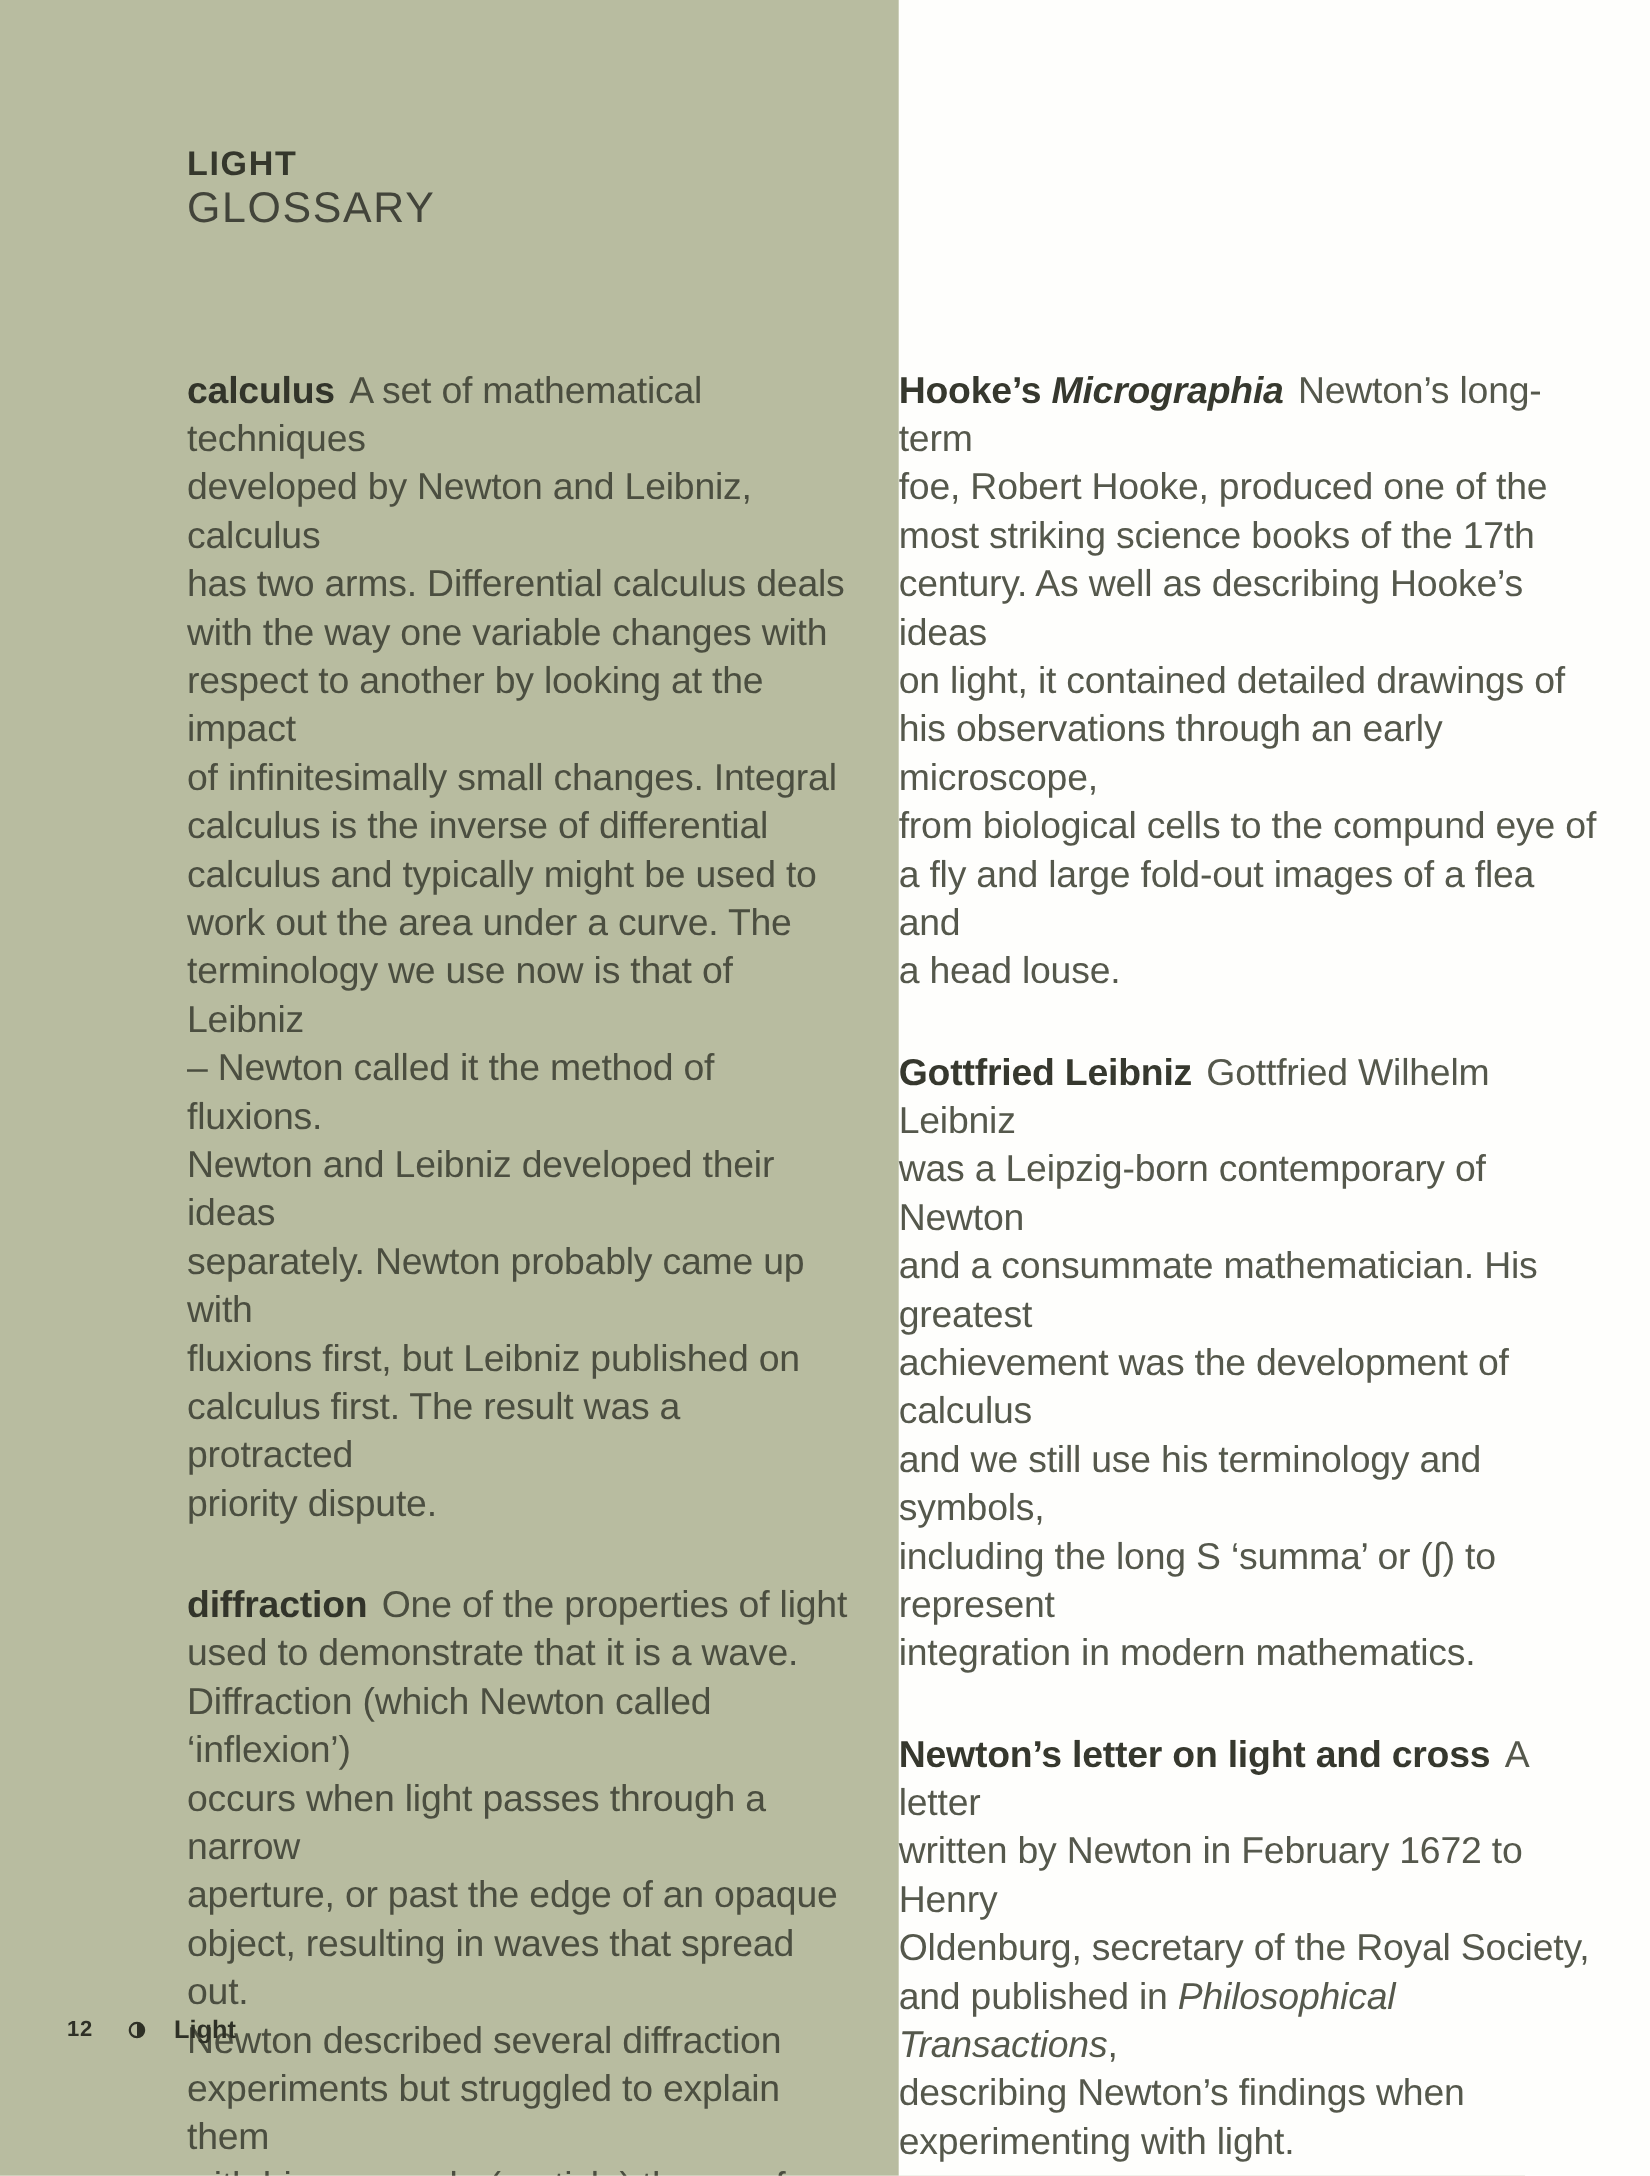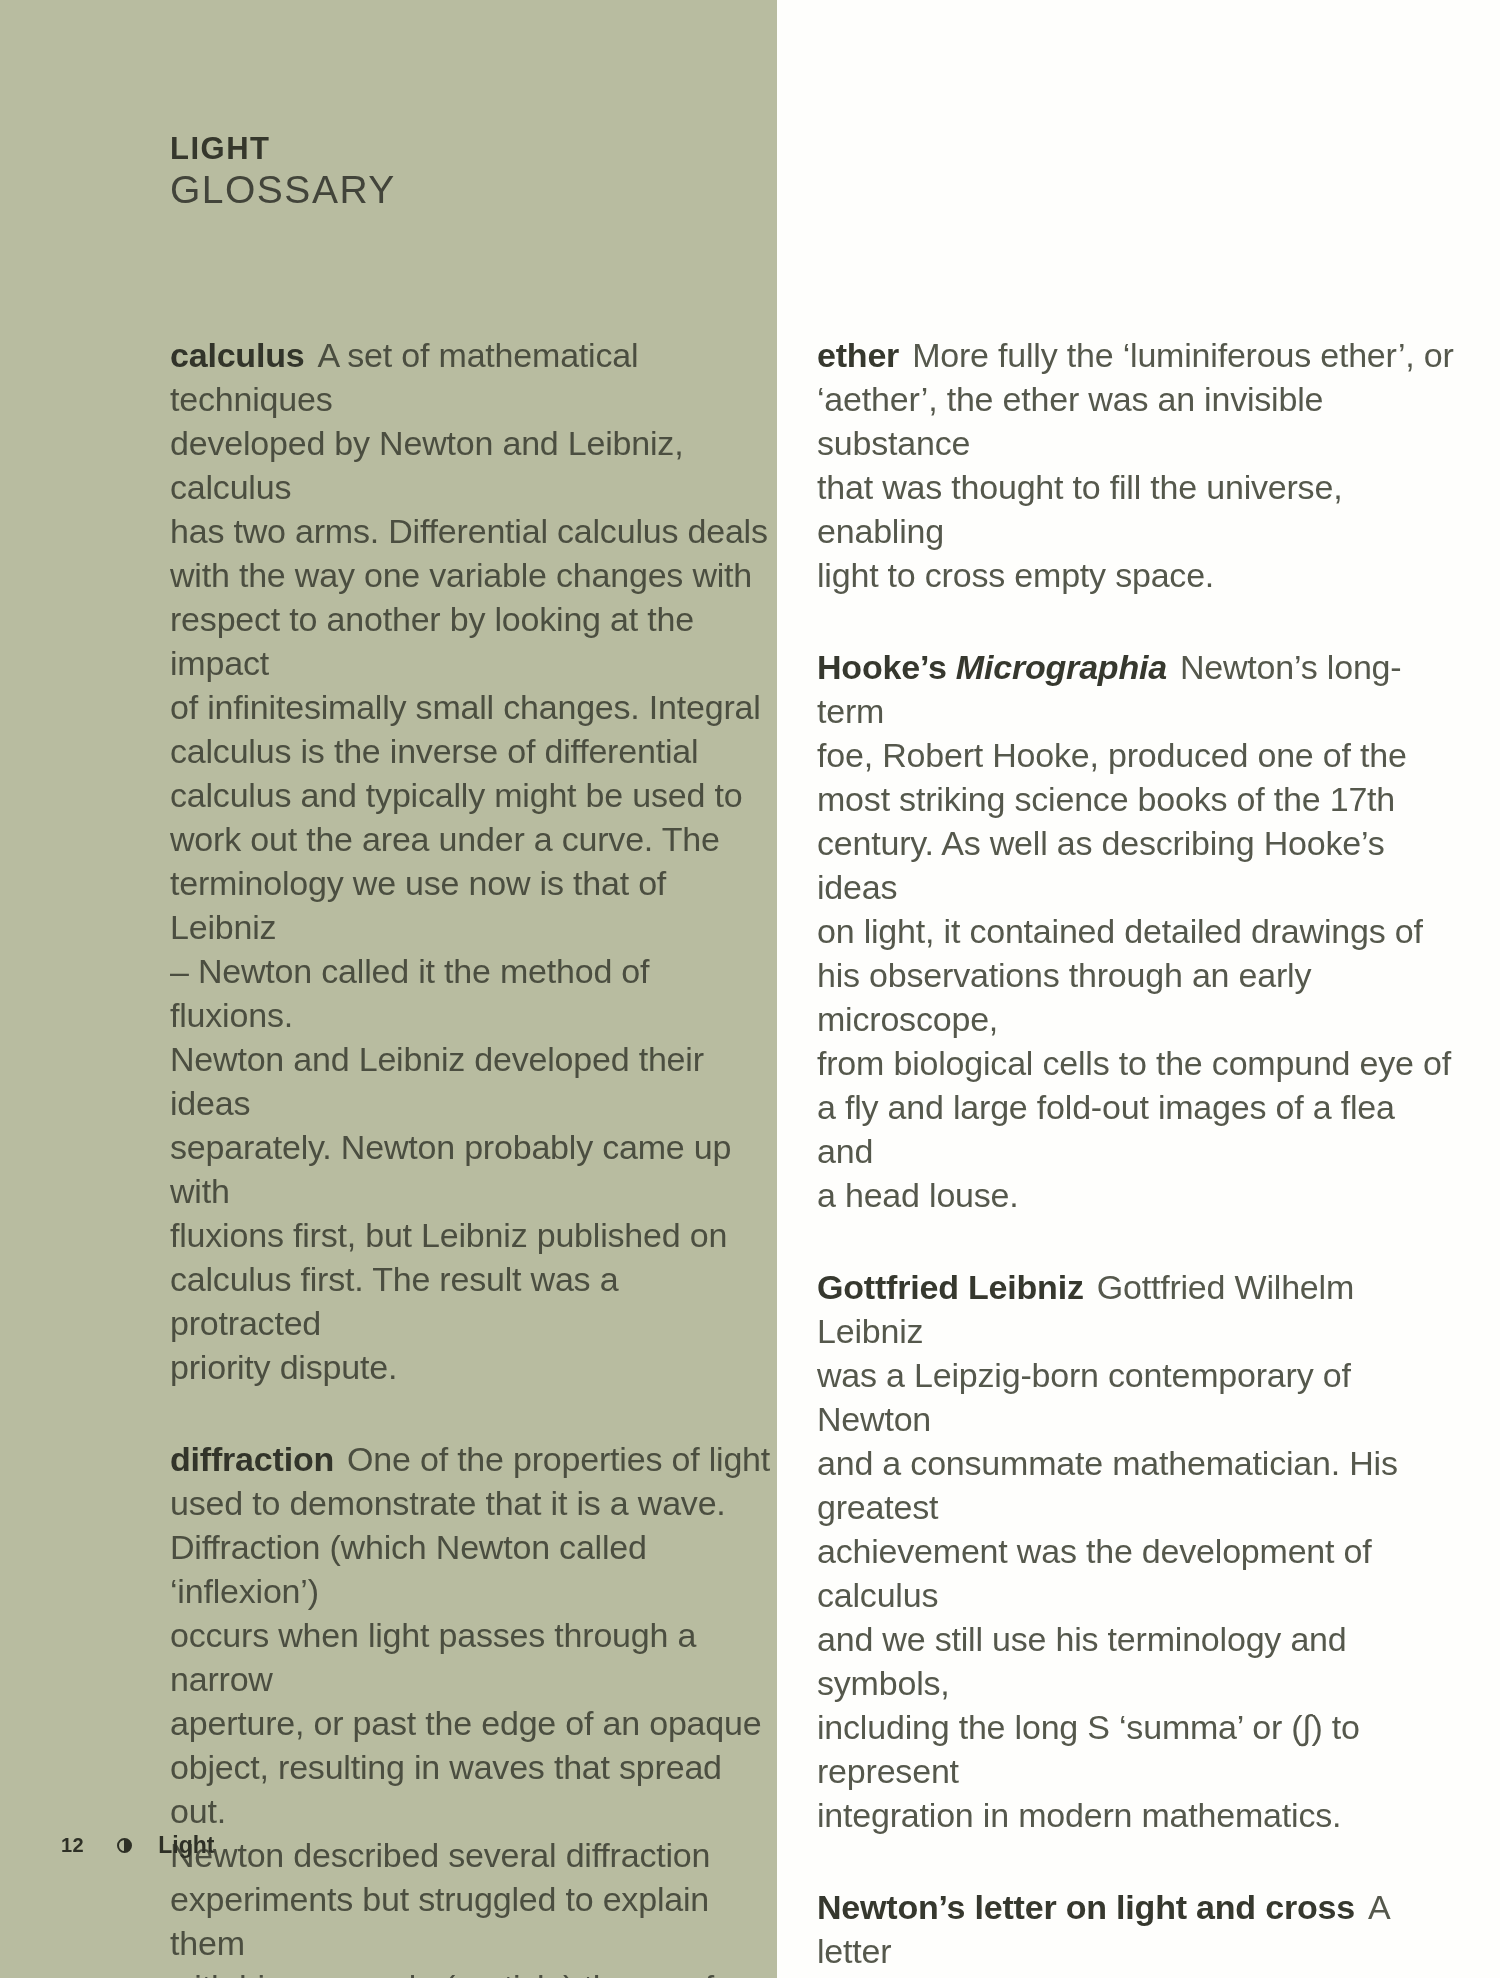--- a/index.html
+++ b/index.html
@@ -5,20 +5,21 @@
   html,body{margin:0;padding:0;}
   body{
     width:1500px;height:1978px;
     background:#fefefc;
     font-family:"Liberation Sans","DejaVu Sans",sans-serif;
     position:relative;overflow:hidden;
   }
   .green-panel{
     position:absolute;left:0;top:0;width:777px;height:1978px;
     background:#b8bca0;
+    padding-left:40px;
   }
   .page-header{
     position:absolute;left:170px;top:128px;
   }
   .page-title{
     font-size:31px;font-weight:700;color:#35372c;
     letter-spacing:1.5px;line-height:41px;
   }
   .page-subtitle{
     font-size:39px;font-weight:400;color:#42443a;
@@ -63,17 +64,16 @@
   </div>
 
   <div class="page-footer">
     <span class="footer-num">12</span>
     <span class="half-circle"></span>
     <span class="footer-title">Light</span>
   </div>
 </div>
 
 <div class="col col-right">
-  <p class="entry"><b class="term">ether</b>More fully the ‘luminiferous ether’, or<br>‘aether’, the ether was an invisible substance<br>that was thought to fill the universe, enabling<br>light to cross empty space.</p>
   <p class="entry"><b class="term">Hooke’s <i>Micrographia</i></b>Newton’s long-term<br>foe, Robert Hooke, produced one of the<br>most striking science books of the 17th<br>century. As well as describing Hooke’s ideas<br>on light, it contained detailed drawings of<br>his observations through an early microscope,<br>from biological cells to the compund eye of<br>a fly and large fold-out images of a flea and<br>a head louse.</p>
   <p class="entry"><b class="term">Gottfried Leibniz</b>Gottfried Wilhelm Leibniz<br>was a Leipzig-born contemporary of Newton<br>and a consummate mathematician. His greatest<br>achievement was the development of calculus<br>and we still use his terminology and symbols,<br>including the long S ‘summa’ or (∫) to represent<br>integration in modern mathematics.</p>
   <p class="entry"><b class="term">Newton’s letter on light and cross</b>A letter<br>written by Newton in February 1672 to Henry<br>Oldenburg, secretary of the Royal Society,<br>and published in <i>Philosophical Transactions</i>,<br>describing Newton’s findings when<br>experimenting with light.</p>
 </div>
 
 </body></html>

